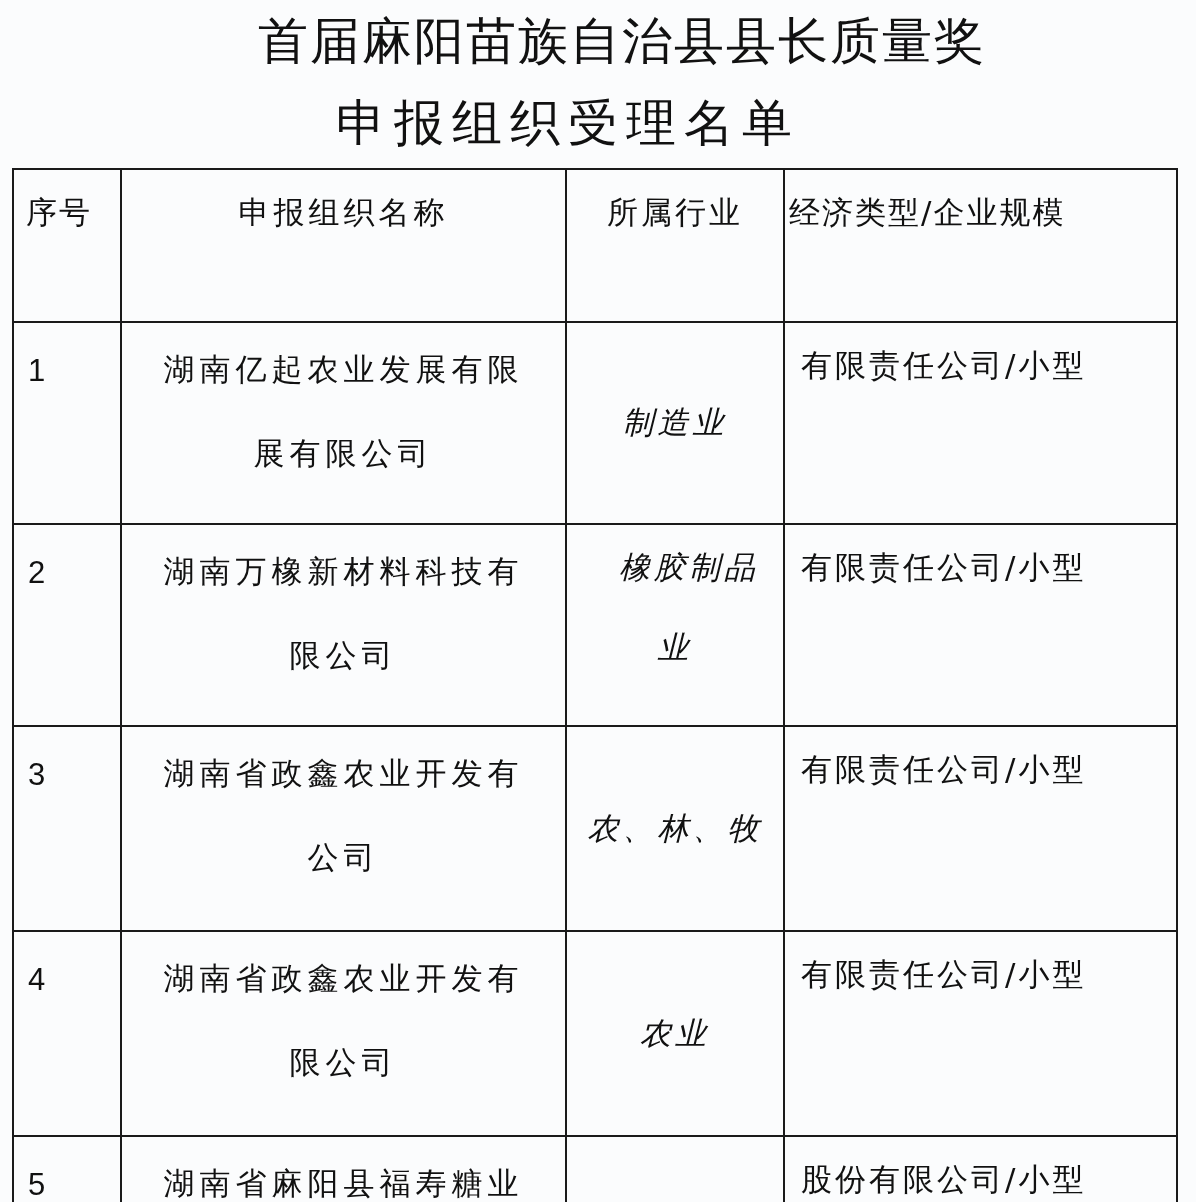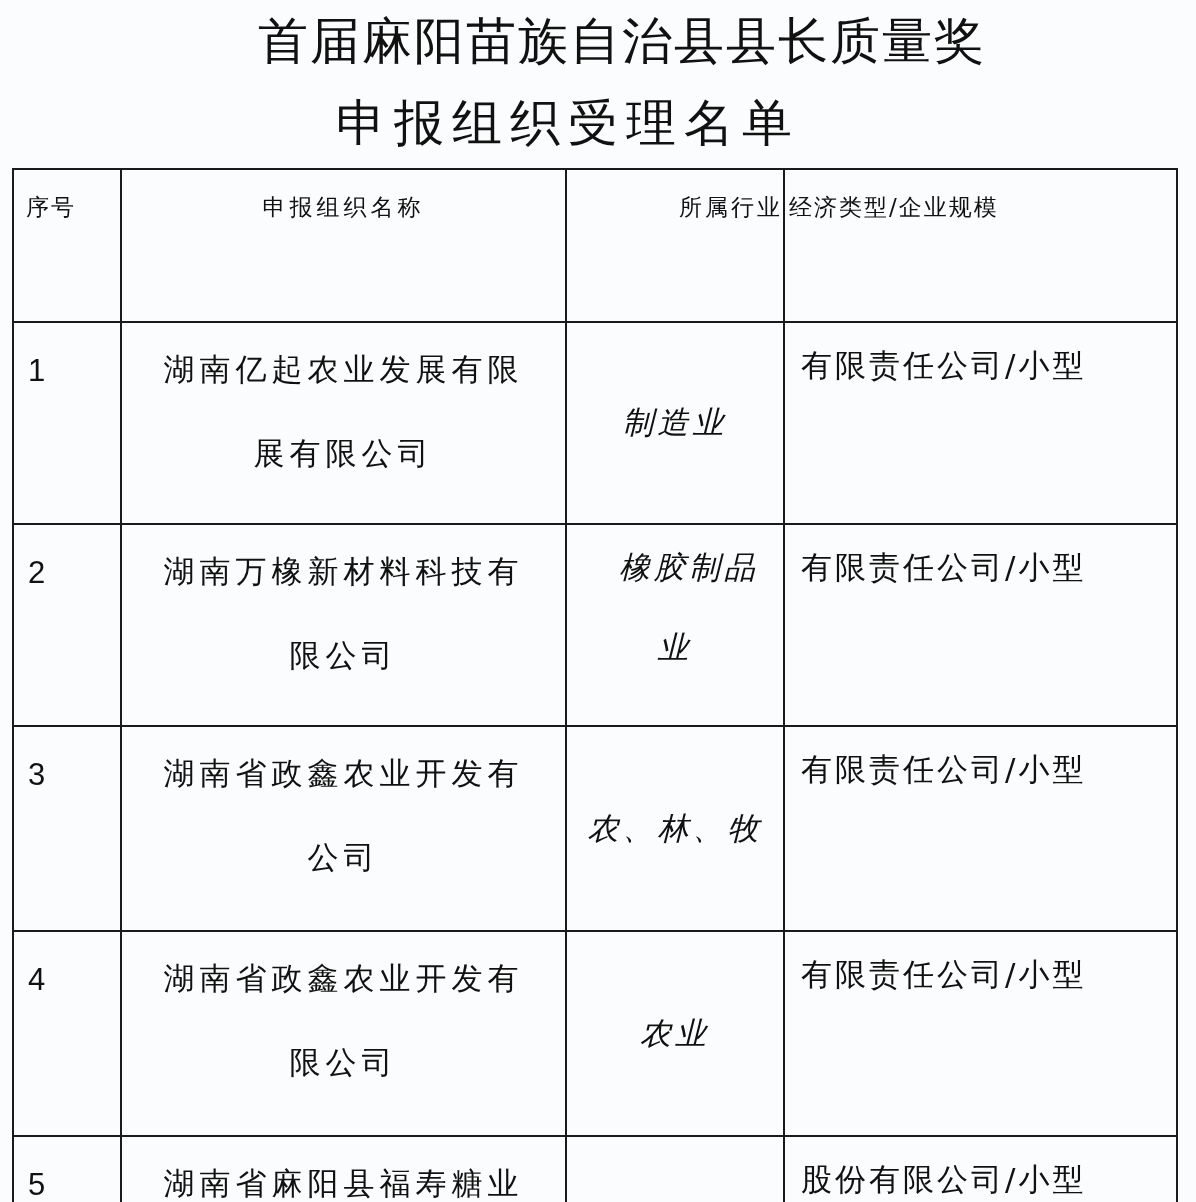--- a/index.html
+++ b/index.html
@@ -23,25 +23,25 @@
     border-collapse: collapse;
     table-layout: fixed;
     width: 1164px;
   }
   td, th {
     border: 2px solid #1a1a1a;
     padding: 0;
     vertical-align: top;
     font-weight: normal;
   }
-  th { height: 151px; font-size: 23px; letter-spacing: 4px; text-align: center; }
+  th { height: 151px; font-size: 31px; letter-spacing: 4px; text-align: center; }
   th .h { padding-top: 22px; display: block; }
   th.c-num .h { text-align: left; padding-left: 12px; letter-spacing: 2px; }
   th.c-type .h { text-align: left; padding-left: 4px; letter-spacing: 2px; }
-  th.c-ind .h { letter-spacing: 3px; text-align: right; }
+  th.c-ind .h { letter-spacing: 3px; }
   tr.row td { height: 170px; font-size: 31px; }
   tr.row.tall td { height: 173px; }
   td.c-num { font-family: "Liberation Sans", sans-serif; font-size: 30px; padding-left: 14px; padding-top: 30px; }
   td.c-name { text-align: center; }
   td.c-name .line { display: block; letter-spacing: 5px; line-height: 44px; }
   td.c-name .line1 { padding-top: 24px; }
   td.c-name .line2 { padding-top: 40px; }
   td.c-ind { text-align: center; vertical-align: middle; letter-spacing: 4px; }
   td.c-ind .line { display: block; font-style: italic; }
   td.c-ind .ind2 { margin-top: 38px; }

